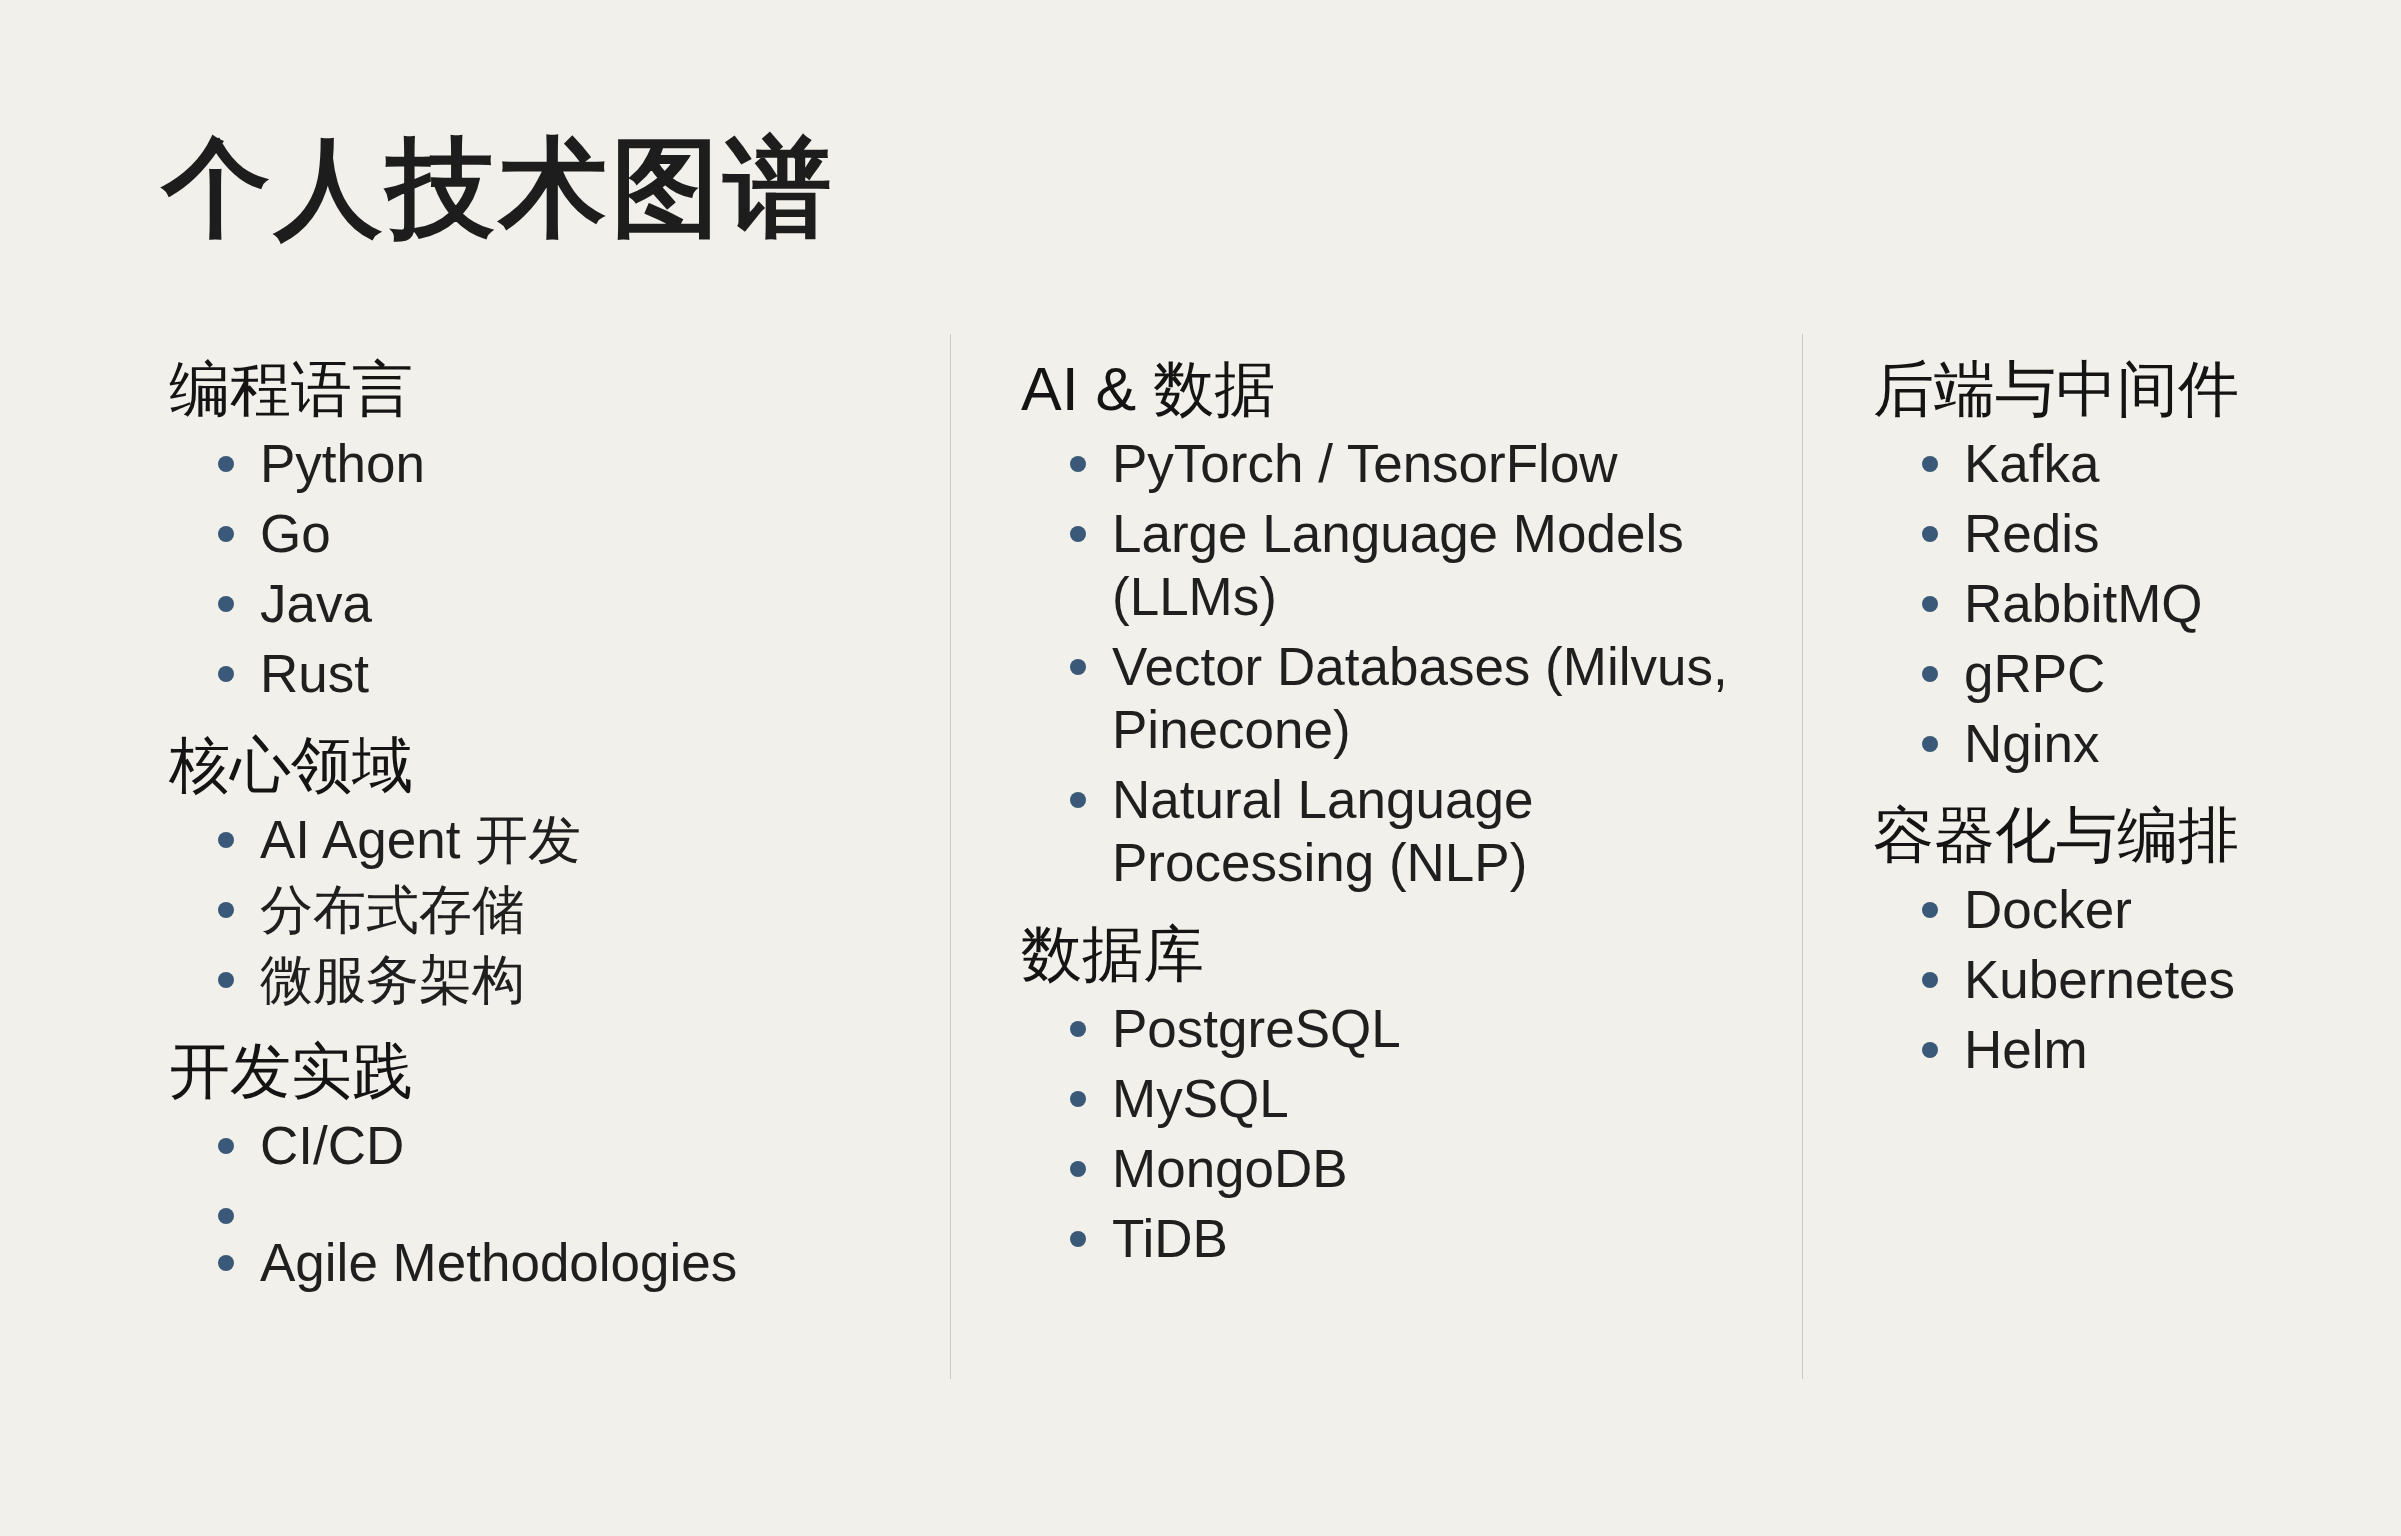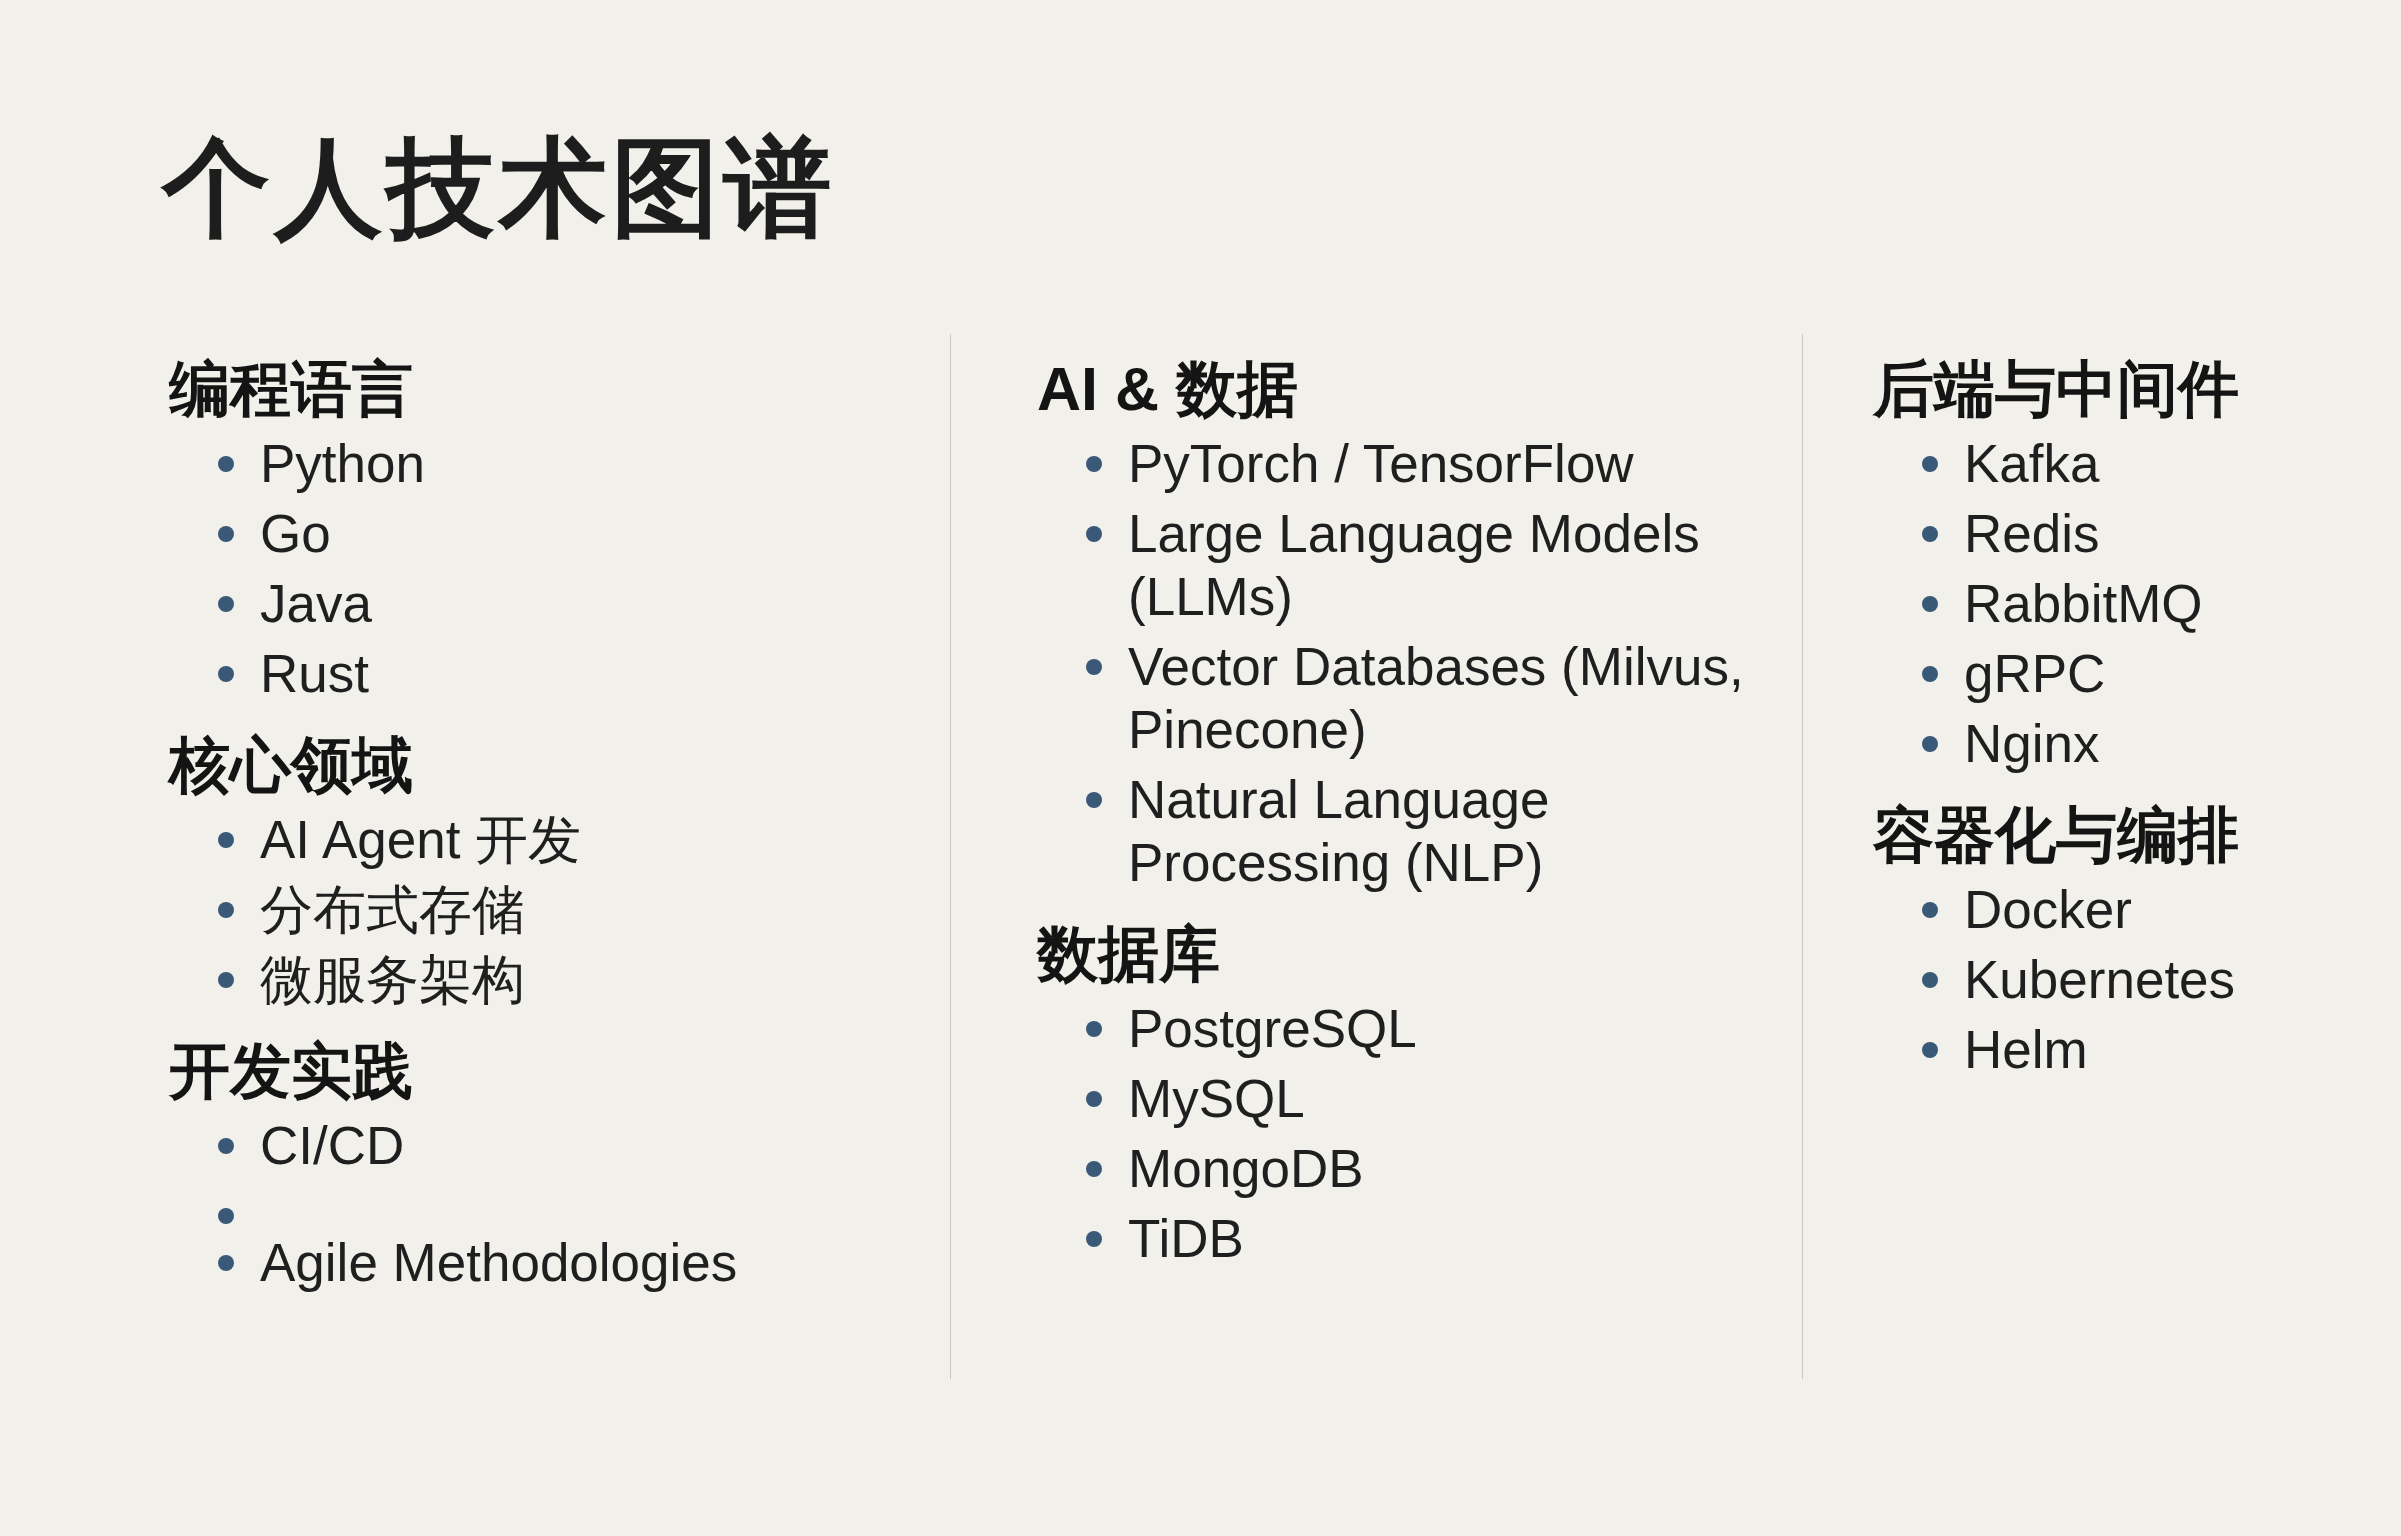--- a/index.html
+++ b/index.html
@@ -29,26 +29,26 @@
     white-space:nowrap;
   }
 
   
   .col{
     position:absolute;
     top:356px;
     width:749px;
   }
   .col.c0{left:169px;}
-  .col.c1{left:1021px;margin-left:16px;}
+  .col.c1{left:1021px;}
   .col.c2{left:1873px;}
 
   .section + .section{margin-top:0;}
   .section-heading{
-    font-weight:700;
+    font-weight:400;
     font-size:61px;
     line-height:66px;
     color:var(--heading);
     margin:0 0 9.6px 0;
     white-space:nowrap;
   }
   .section:not(:first-child) .section-heading{margin-top:27px;}
 
   ul.skill-list{
     list-style:none;

